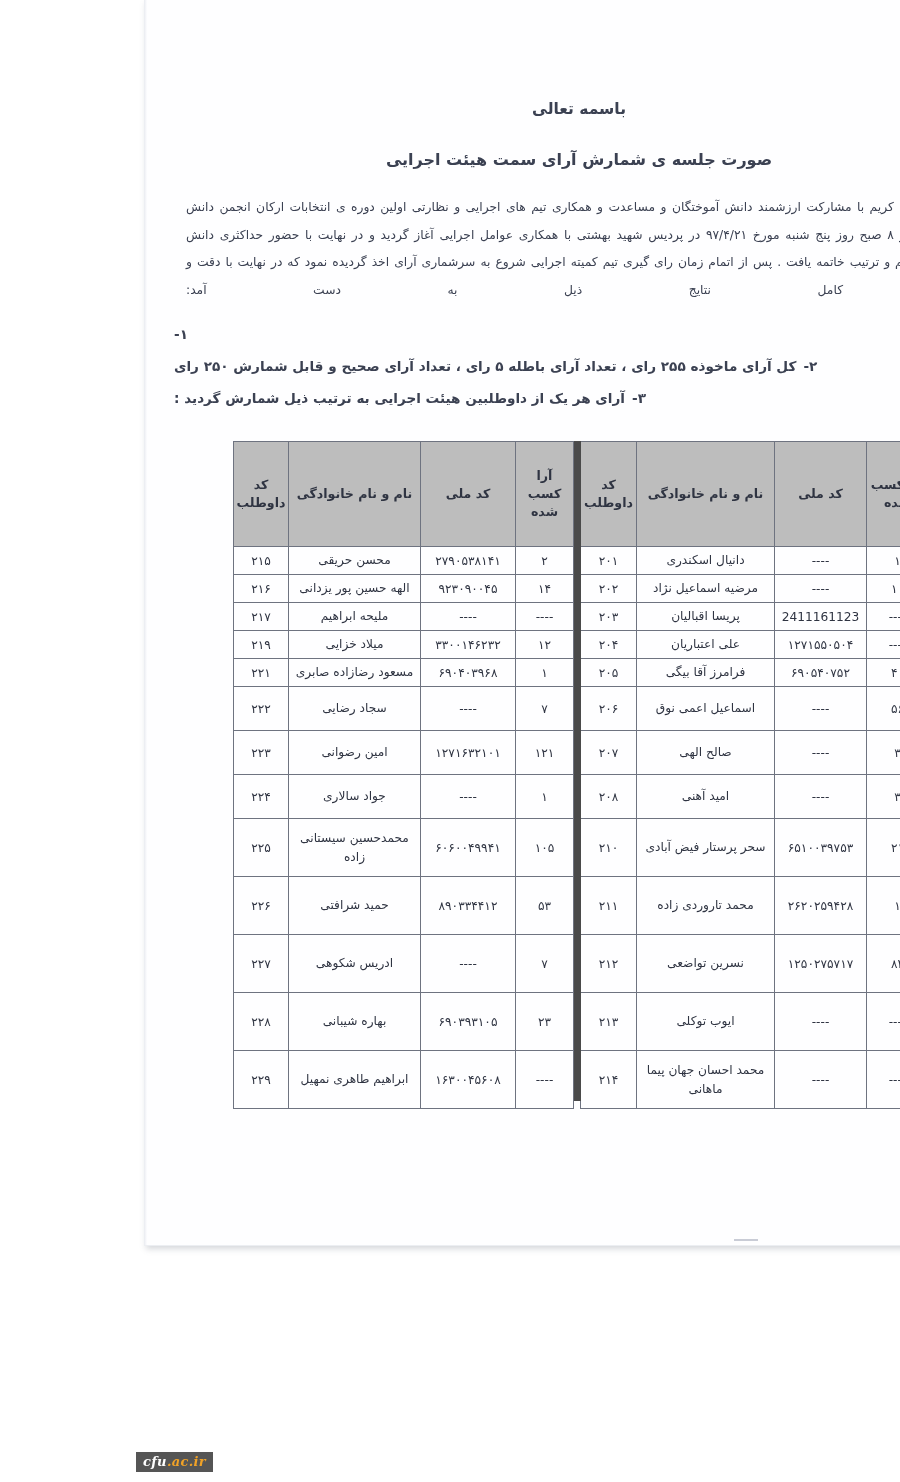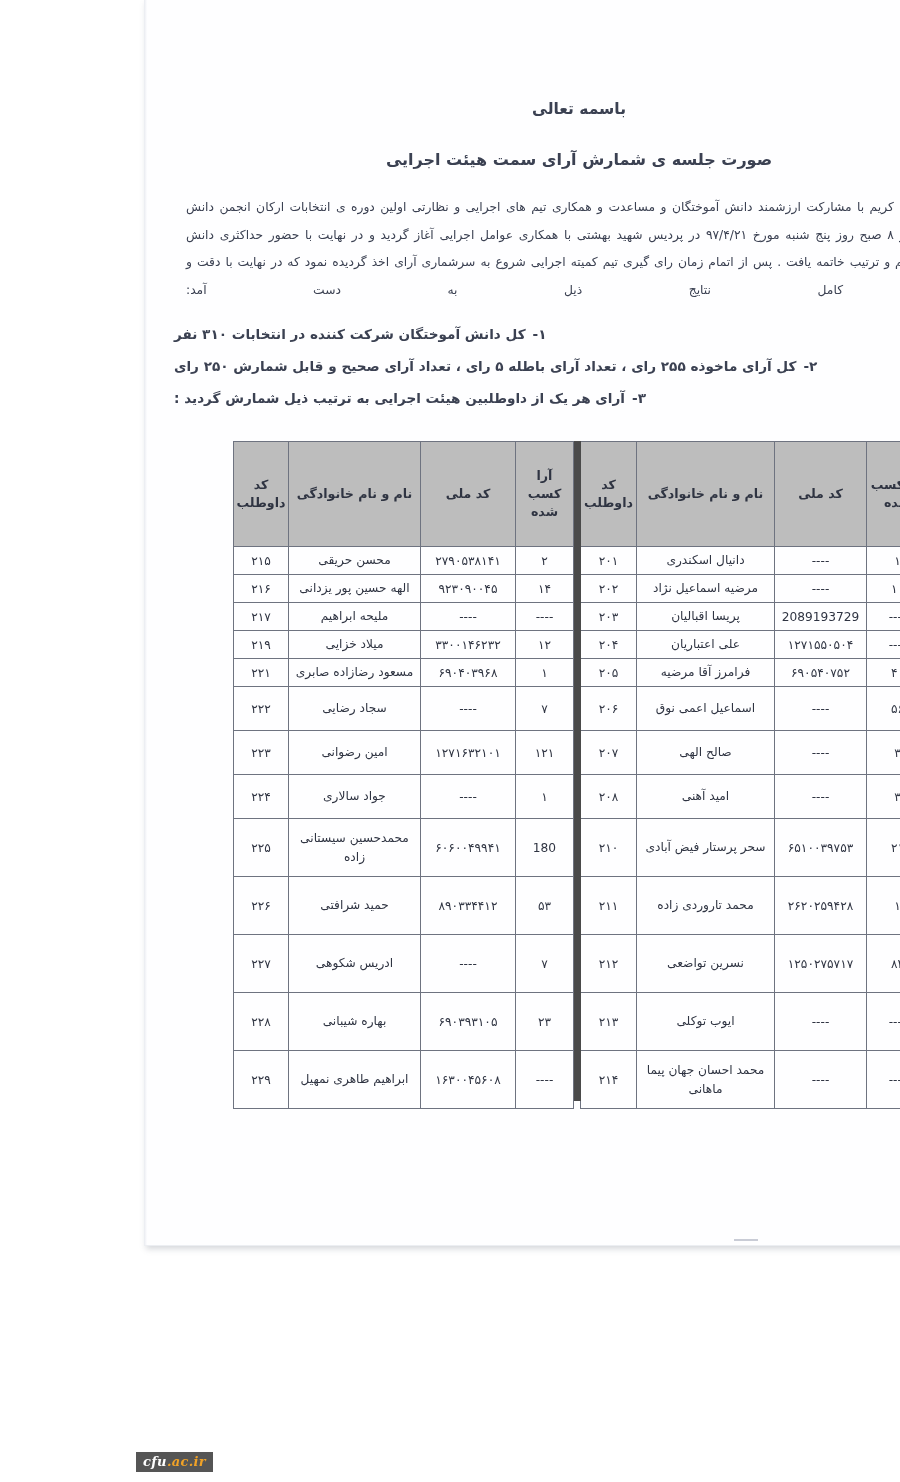--- a/index.html
+++ b/index.html
@@ -209,21 +209,20 @@
       <div class="doc-subject">صورت جلسه ی شمارش آرای سمت هیئت اجرایی</div>
 
 
       <div class="doc-body">
         <p>به لطف خداوند کریم با مشارکت ارزشمند دانش آموختگان و مساعدت و همکاری تیم های اجرایی و نظارتی اولین دوره ی انتخابات ارکان انجمن دانش آموختگان که از ۸ صبح روز پنج شنبه مورخ ۹۷/۴/۲۱ در پردیس شهید بهشتی با همکاری عوامل اجرایی آغاز گردید و در نهایت با حضور حداکثری دانش آموختگان و نظم و ترتیب خاتمه یافت . پس از اتمام زمان رای گیری تیم کمیته اجرایی شروع به سرشماری آرای اخذ گردیده نمود که در نهایت با دقت و صحت کامل نتایج ذیل به دست آمد:</p>
       </div>
 
       <div class="doc-list">
         <div class="list-row">
           <span class="list-marker">۱-</span>
-          <span class="list-text">کل دانش آموختگان شرکت کننده در انتخابات ۳۱۰ نفر</span>
         </div>
         <div class="list-row">
           <span class="list-marker">۲-</span>
           <span class="list-text">کل آرای ماخوذه ۲۵۵ رای ، تعداد آرای باطله ۵ رای ، تعداد آرای صحیح و قابل شمارش ۲۵۰ رای</span>
         </div>
         <div class="list-row">
           <span class="list-marker">۳-</span>
           <span class="list-text">آرای هر یک از داوطلبین هیئت اجرایی به ترتیب ذیل شمارش گردید :</span>
         </div>
       </div>
@@ -256,34 +255,34 @@
               <td>۲۰۱</td>
             </tr>
             <tr>
               <td>۱۰</td>
               <td>----</td>
               <td class="r-name">مرضیه اسماعیل نژاد</td>
               <td>۲۰۲</td>
             </tr>
             <tr>
               <td>----</td>
-              <td>2089193729</td>
+              <td>2411161123</td>
               <td class="r-name">پریسا اقبالیان</td>
               <td>۲۰۳</td>
             </tr>
             <tr>
               <td>----</td>
               <td>۱۲۷۱۵۵۰۵۰۴</td>
               <td class="r-name">علی اعتباریان</td>
               <td>۲۰۴</td>
             </tr>
             <tr>
               <td>۴۰</td>
               <td>۶۹۰۵۴۰۷۵۲</td>
-              <td class="r-name">فرامرز آقا مرضیه</td>
+              <td class="r-name">فرامرز آقا بیگی</td>
               <td>۲۰۵</td>
             </tr>
             <tr class="mid">
               <td>۵۶</td>
               <td>----</td>
               <td class="r-name">اسماعیل اعمی نوق</td>
               <td>۲۰۶</td>
             </tr>
             <tr class="mid">
               <td>۳</td>
@@ -392,21 +391,21 @@
               <td class="r-name">امین رضوانی</td>
               <td>۲۲۳</td>
             </tr>
             <tr class="mid">
               <td>۱</td>
               <td>----</td>
               <td class="r-name">جواد سالاری</td>
               <td>۲۲۴</td>
             </tr>
             <tr class="tall">
-              <td>180</td>
+              <td>۱۰۵</td>
               <td>۶۰۶۰۰۴۹۹۴۱</td>
               <td class="r-name">محمدحسین سیستانی زاده</td>
               <td>۲۲۵</td>
             </tr>
             <tr class="tall">
               <td>۵۳</td>
               <td>۸۹۰۳۳۴۴۱۲</td>
               <td class="r-name">حمید شرافتی</td>
               <td>۲۲۶</td>
             </tr>

